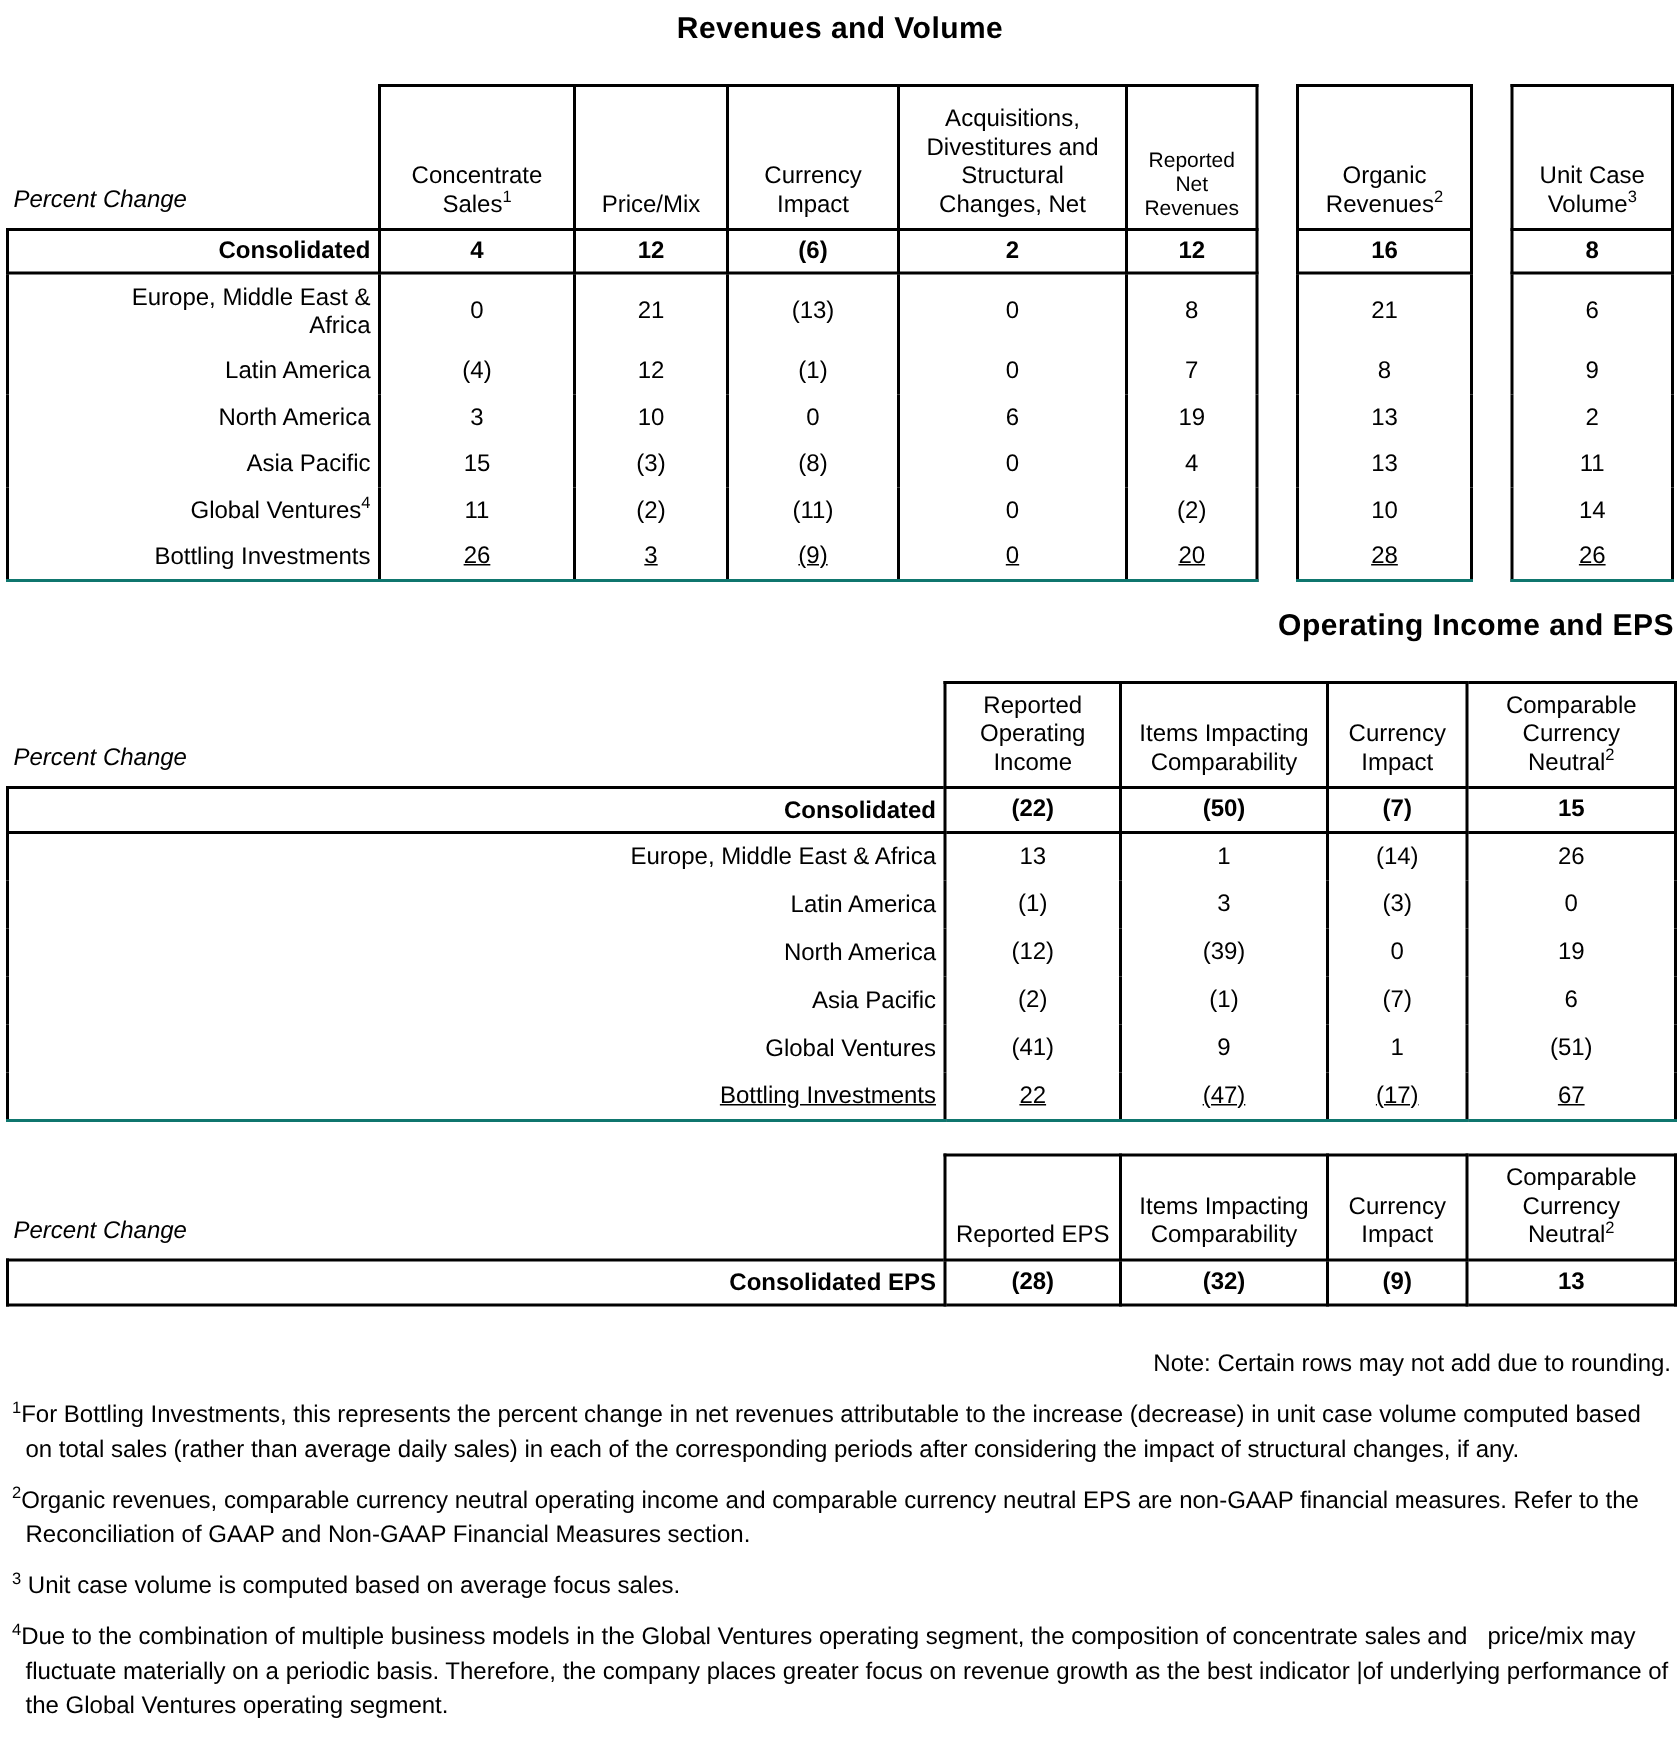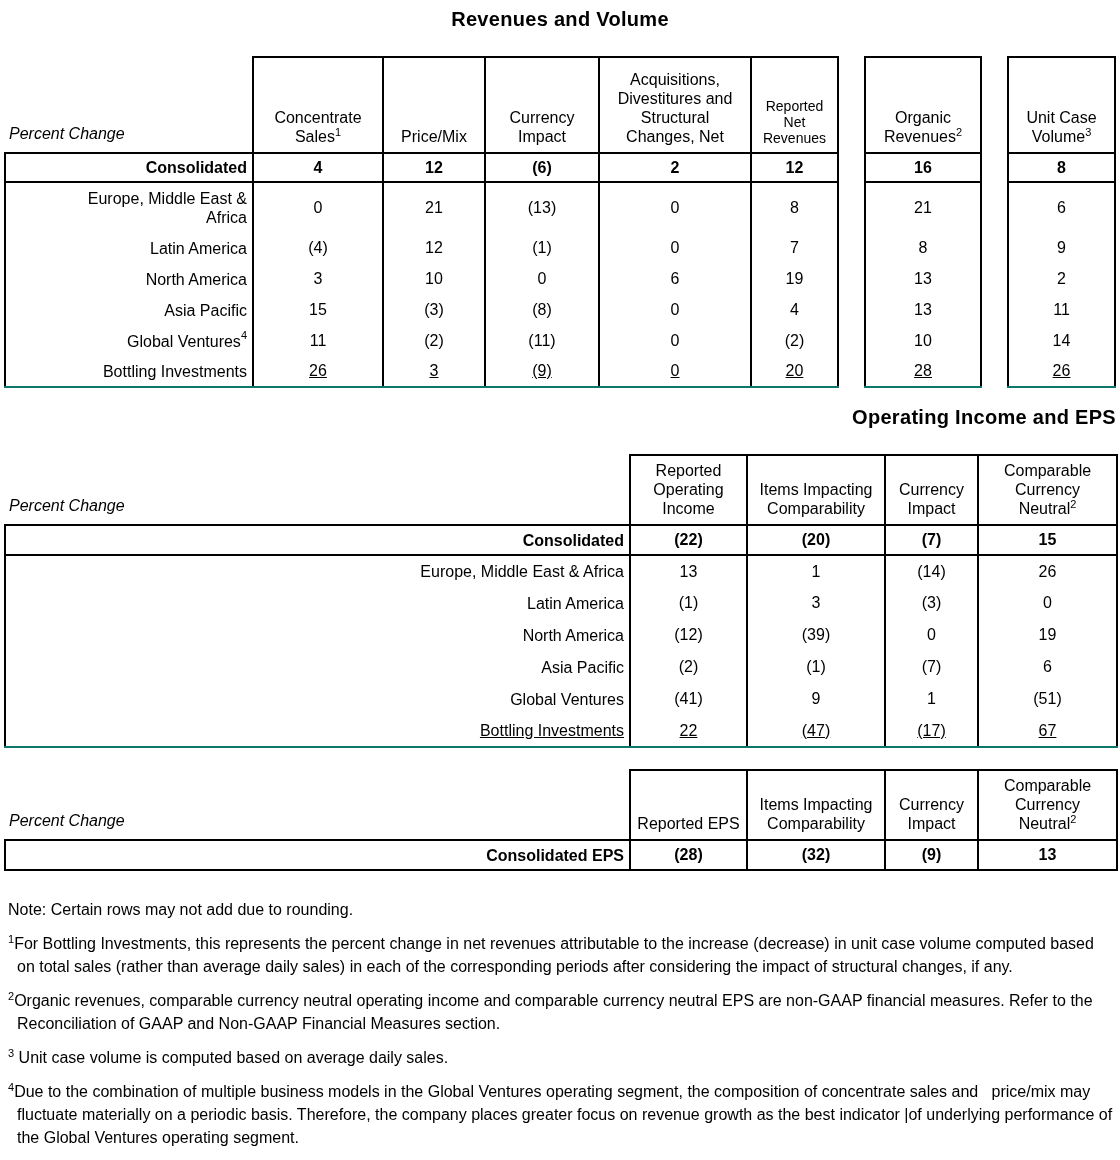--- a/index.html
+++ b/index.html
@@ -43,21 +43,21 @@
   .t23 tr.cons{ height:30px; }
   .t23 tr.r   { height:32px; }
 
   sup { font-size:11px; line-height:0; }
 
   
   .t2 { margin-bottom:21px; }
 
   
   .fnblock { margin-top:27px; padding-left:4px; padding-right:2px; }
-  .note { font-size:16px; line-height:23px; margin:0 0 11px 0; }
+  .note { font-size:16px; line-height:23px; margin:0 0 11px 0;text-align:right; }
   .fnote { font-size:16px; line-height:23px; margin:0 0 11px 0;
            padding-left:9px; text-indent:-9px; }
   .fntext { white-space:pre-wrap; }
 </style>
 </head>
 <body>
 
 <div class="doc">
 
   <div class="title title-1">Revenues and Volume</div>
@@ -191,21 +191,21 @@
       <tr class="hdr">
         <td class="plabel">Percent Change</td>
         <td class="b hc"><span>Reported Operating Income</span></td>
         <td class="b hc"><span>Items Impacting Comparability</span></td>
         <td class="b hc"><span>Currency Impact</span></td>
         <td class="b hc"><span>Comparable Currency Neutral</span><sup>2</sup></td>
       </tr>
       <tr class="cons">
         <td class="b lbl bold">Consolidated</td>
         <td class="b num bold">(22)</td>
-        <td class="b num bold">(20)</td>
+        <td class="b num bold">(50)</td>
         <td class="b num bold">(7)</td>
         <td class="b num bold">15</td>
       </tr>
     </tbody>
     <tbody class="bodybox">
       <tr class="r">
         <td class="v lbl">Europe, Middle East &amp; Africa</td>
         <td class="v num">13</td>
         <td class="v num">1</td>
         <td class="v num">(14)</td>
@@ -272,17 +272,17 @@
         <td class="b num bold">(9)</td>
         <td class="b num bold">13</td>
       </tr>
     </tbody>
   </table>
 
   <div class="fnblock">
     <div class="note">Note: Certain rows may not add due to rounding.</div>
     <div class="fnote"><sup>1</sup><span class="fntext">For Bottling Investments, this represents the percent change in net revenues attributable to the increase (decrease) in unit case volume computed based on total sales (rather than average daily sales) in each of the corresponding periods after considering the impact of structural changes, if any.</span></div>
     <div class="fnote"><sup>2</sup><span class="fntext">Organic revenues, comparable currency neutral operating income and comparable currency neutral EPS are non-GAAP financial measures. Refer to the Reconciliation of GAAP and Non-GAAP Financial Measures section.</span></div>
-    <div class="fnote"><sup>3</sup><span class="fntext"> Unit case volume is computed based on average daily sales.</span></div>
+    <div class="fnote"><sup>3</sup><span class="fntext"> Unit case volume is computed based on average focus sales.</span></div>
     <div class="fnote"><sup>4</sup><span class="fntext">Due to the combination of multiple business models in the Global Ventures operating segment, the composition of concentrate sales and   price/mix may fluctuate materially on a periodic basis. Therefore, the company places greater focus on revenue growth as the best indicator |of underlying performance of the Global Ventures operating segment.</span></div>
   </div>
 
 </div>
 
 </body></html>

